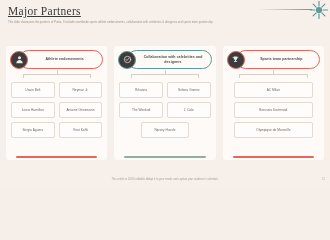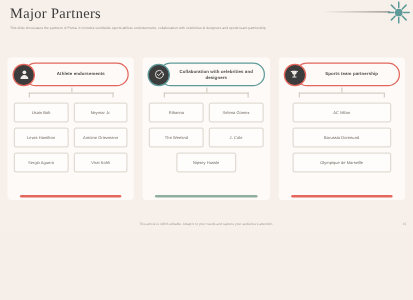--- a/index.html
+++ b/index.html
@@ -24,20 +24,21 @@
 
   
   .title {
     position: absolute;
     left: 8px;
     top: 5px;
     font-family: "Liberation Serif", serif;
     font-size: 11.5px;
     color: #3a3a3a;
     letter-spacing: 0.3px;
+    text-decoration: underline;
   }
 
   .subtitle {
     position: absolute;
     left: 8px;
     top: 21px;
     width: 230px;
     font-size: 2.7px;
     line-height: 4px;
     color: #9a8e85;

